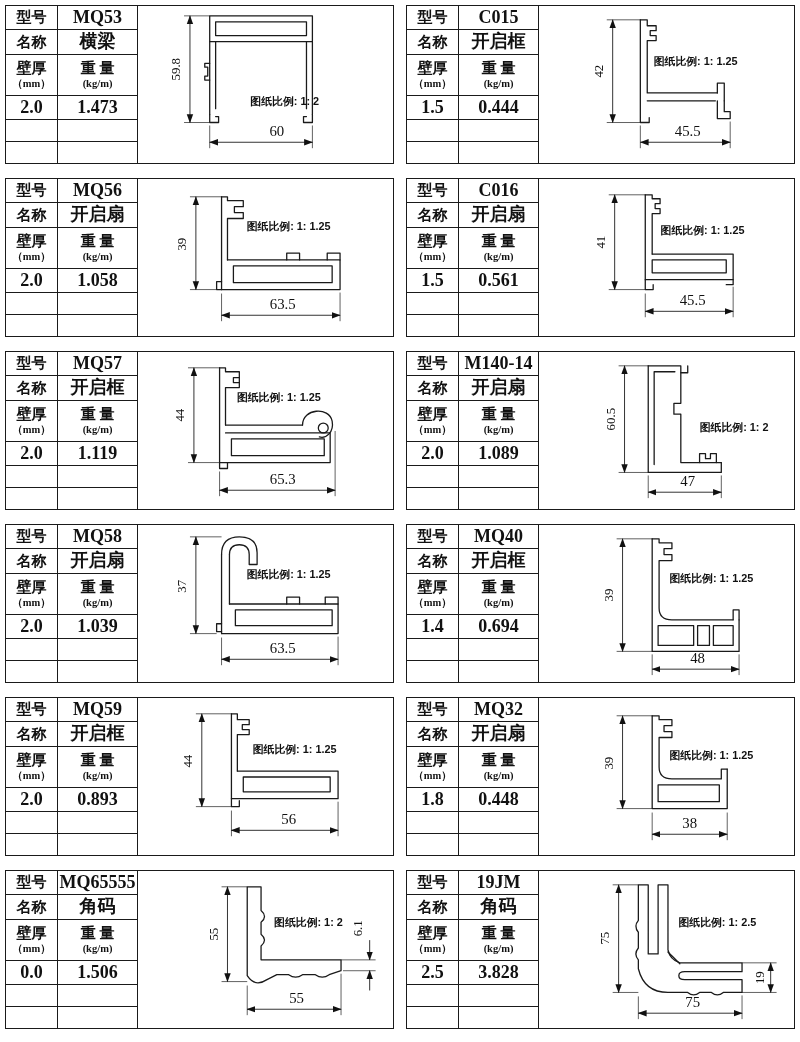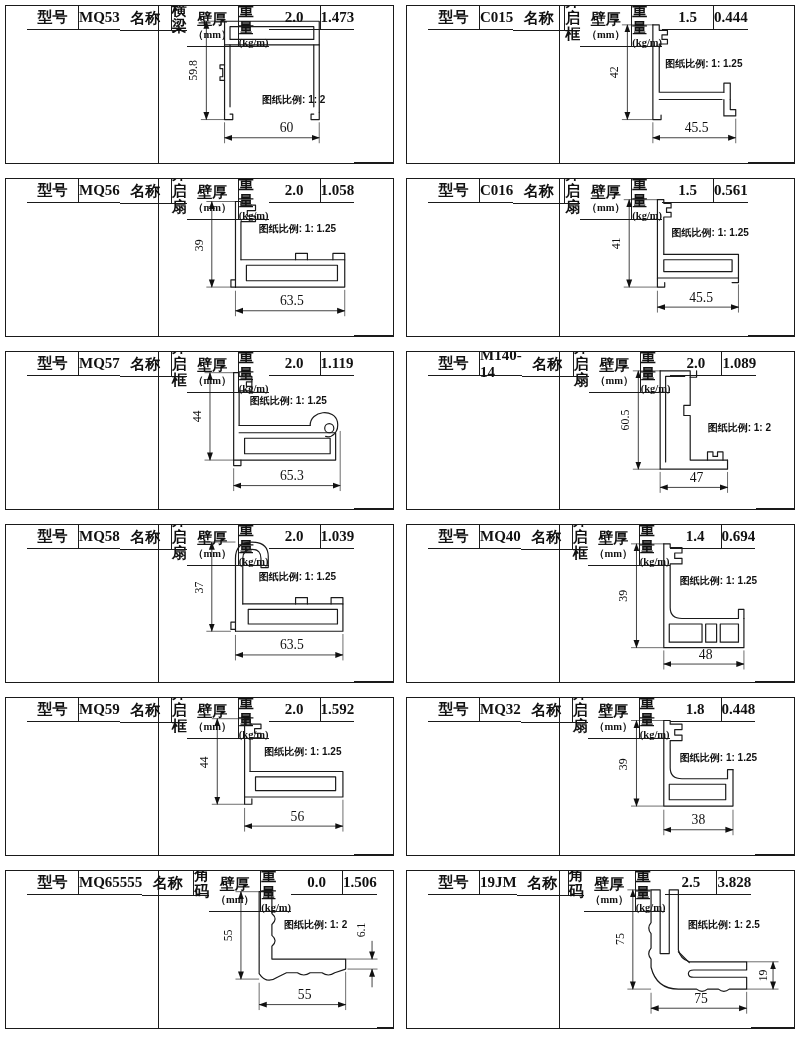--- a/index.html
+++ b/index.html
@@ -7,30 +7,30 @@
     width:800px; height:1042px; background:#ffffff;
     font-family:"Liberation Serif","DejaVu Serif",serif;
     color:#111;
   }
   .page {
     box-sizing:border-box; width:800px; height:1042px; padding:5px;
     display:grid; grid-template-columns:1fr 1fr; grid-auto-rows:159px;
     column-gap:12px; row-gap:14px;
   }
   .cell { border:1.5px solid #1a1a1a; display:flex; background:#fff; overflow:hidden; }
-  .spec { width:131px; flex:0 0 131px; border-right:1.5px solid #1a1a1a; display:flex; flex-direction:row;margin-left:21px; }
+  .spec { width:131px; flex:0 0 131px; border-right:1.5px solid #1a1a1a; display:flex; flex-direction:column; }
   .tr { display:flex; border-bottom:1px solid #1a1a1a; }
   .tr:last-child { border-bottom:none; }
   .td { box-sizing:border-box; display:flex; flex-direction:column; align-items:center; justify-content:center; line-height:1.1; }
   .c1 { width:52px; flex:0 0 52px; border-right:1px solid #1a1a1a; }
   .c2 { flex:1; }
   .r1 { height:23px; } .r2 { height:24px; } .r3 { height:40px; } .r4 { height:23px; }
   .r5, .r6 { flex:1; }
   .th, .val { font-weight:bold; font-size:15px; }
-  .val { font-size:15px; }
+  .val { font-size:18px; }
   .unit { font-size:10.5px; font-weight:bold; margin-top:1px;text-align:right; }
   .drawing { flex:1; position:relative; }
   .drawing svg { display:block; width:100%; height:100%; }
   g.p { fill:none; stroke:#1a1a1a; stroke-width:1.3; stroke-linejoin:round; stroke-linecap:round; }
   .d { stroke:#1a1a1a; stroke-width:0.9; }
   .e { stroke:#1a1a1a; stroke-width:0.7; fill:none; }
   text.dt { font-family:"Liberation Serif","DejaVu Serif",serif; font-size:13px; fill:#111; text-anchor:middle; }
   text.big { font-size:15px; }
   text.sc { font-family:"Liberation Sans","DejaVu Sans",sans-serif; font-size:11px; font-weight:bold; fill:#111; text-anchor:middle; }
   .defs-svg { position:absolute; width:0; height:0; }
@@ -501,21 +501,21 @@
             <span>壁厚</span>
             <span class="unit">（mm）</span>
           </div>
           <div class="td c2 th">
             <span>重 量</span>
             <span class="unit">(kg/m)</span>
           </div>
         </div>
       <div class="tr r4">
           <div class="td c1 val">2.0</div>
-          <div class="td c2 val">1.592</div>
+          <div class="td c2 val">0.893</div>
         </div>
       <div class="tr r5">
           <div class="td c1"></div>
           <div class="td c2"></div>
         </div>
       <div class="tr r6">
           <div class="td c1"></div>
           <div class="td c2"></div>
         </div>
     </div>

